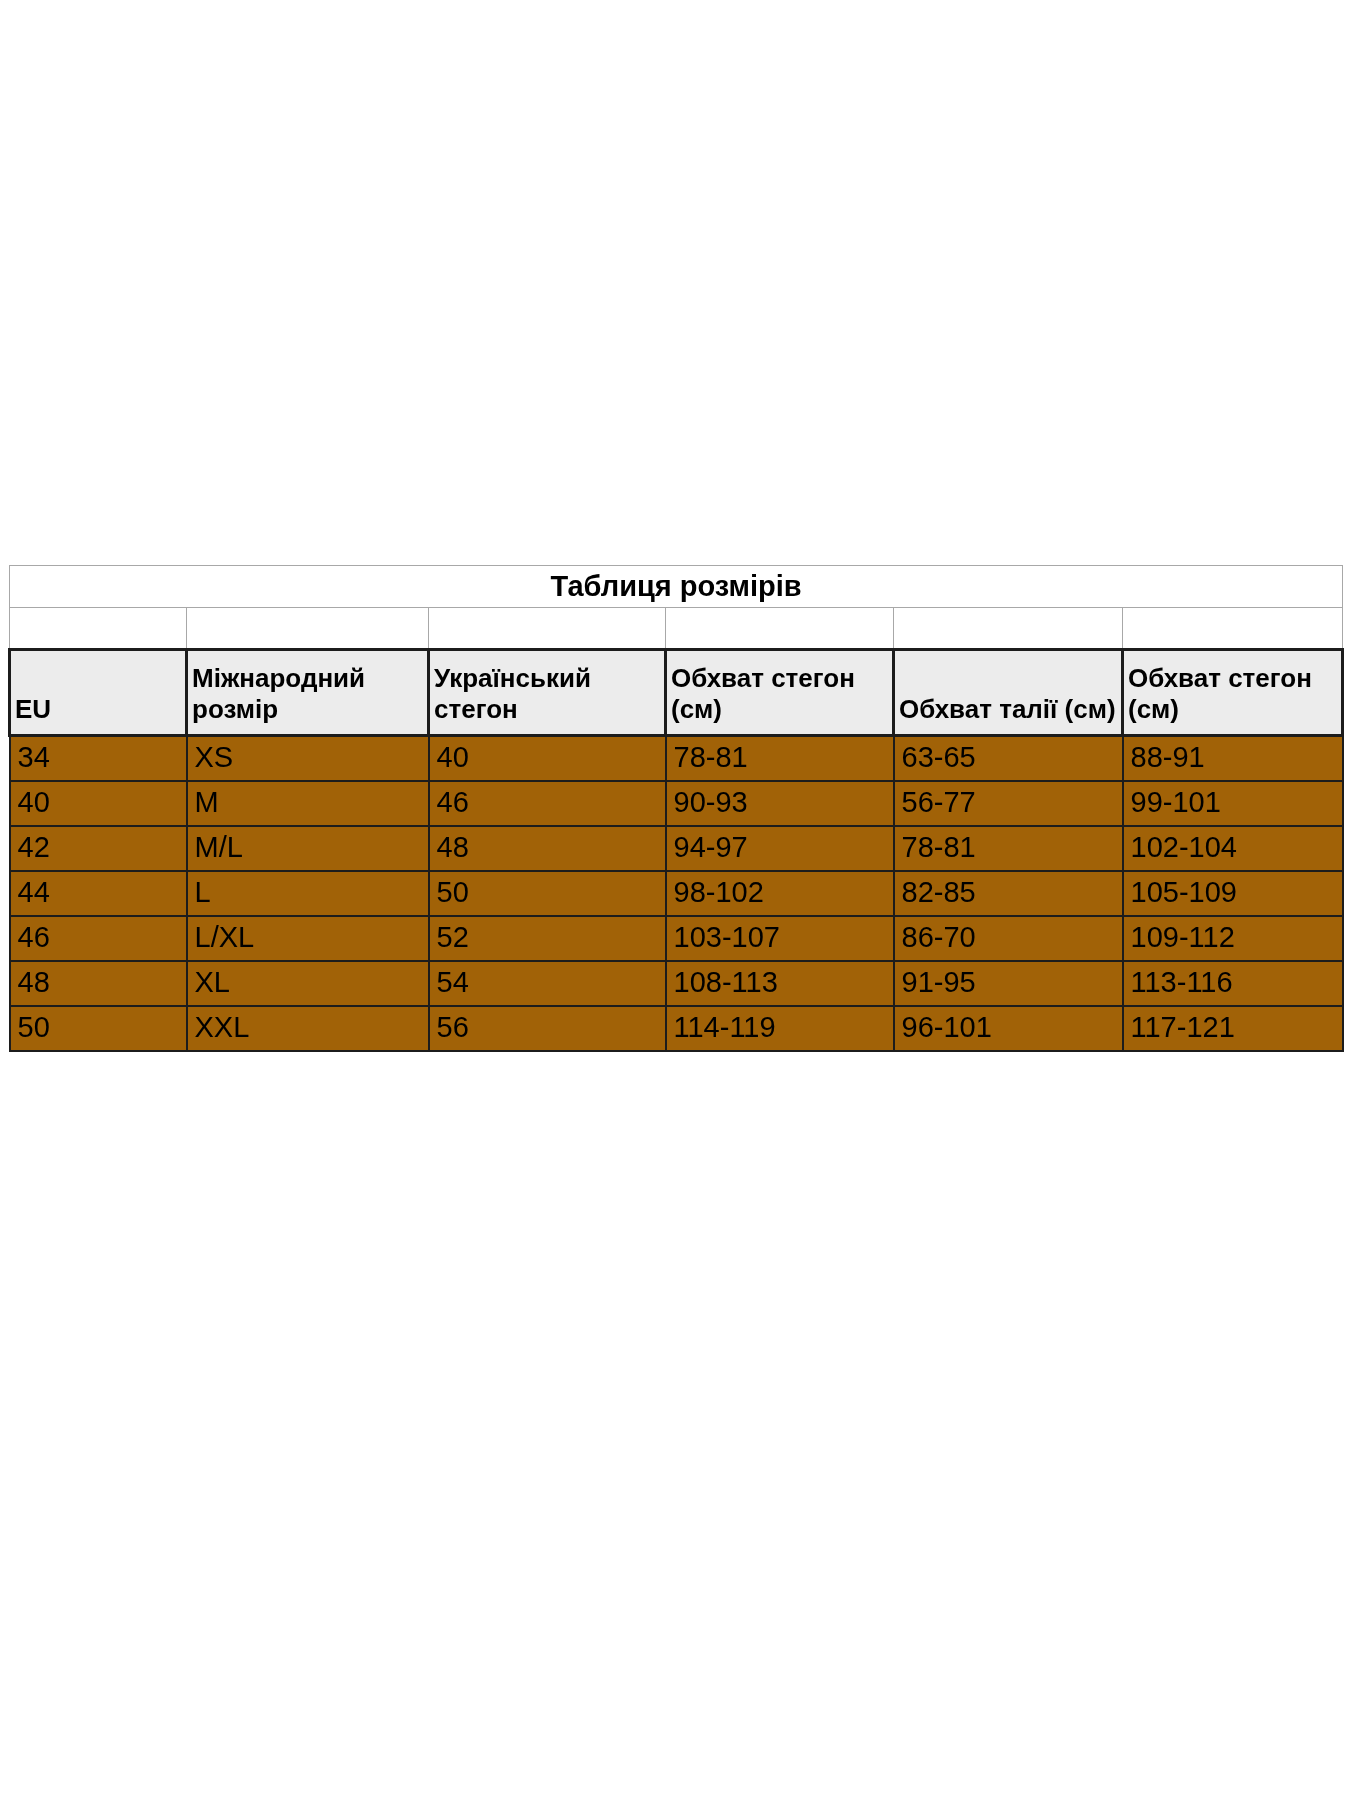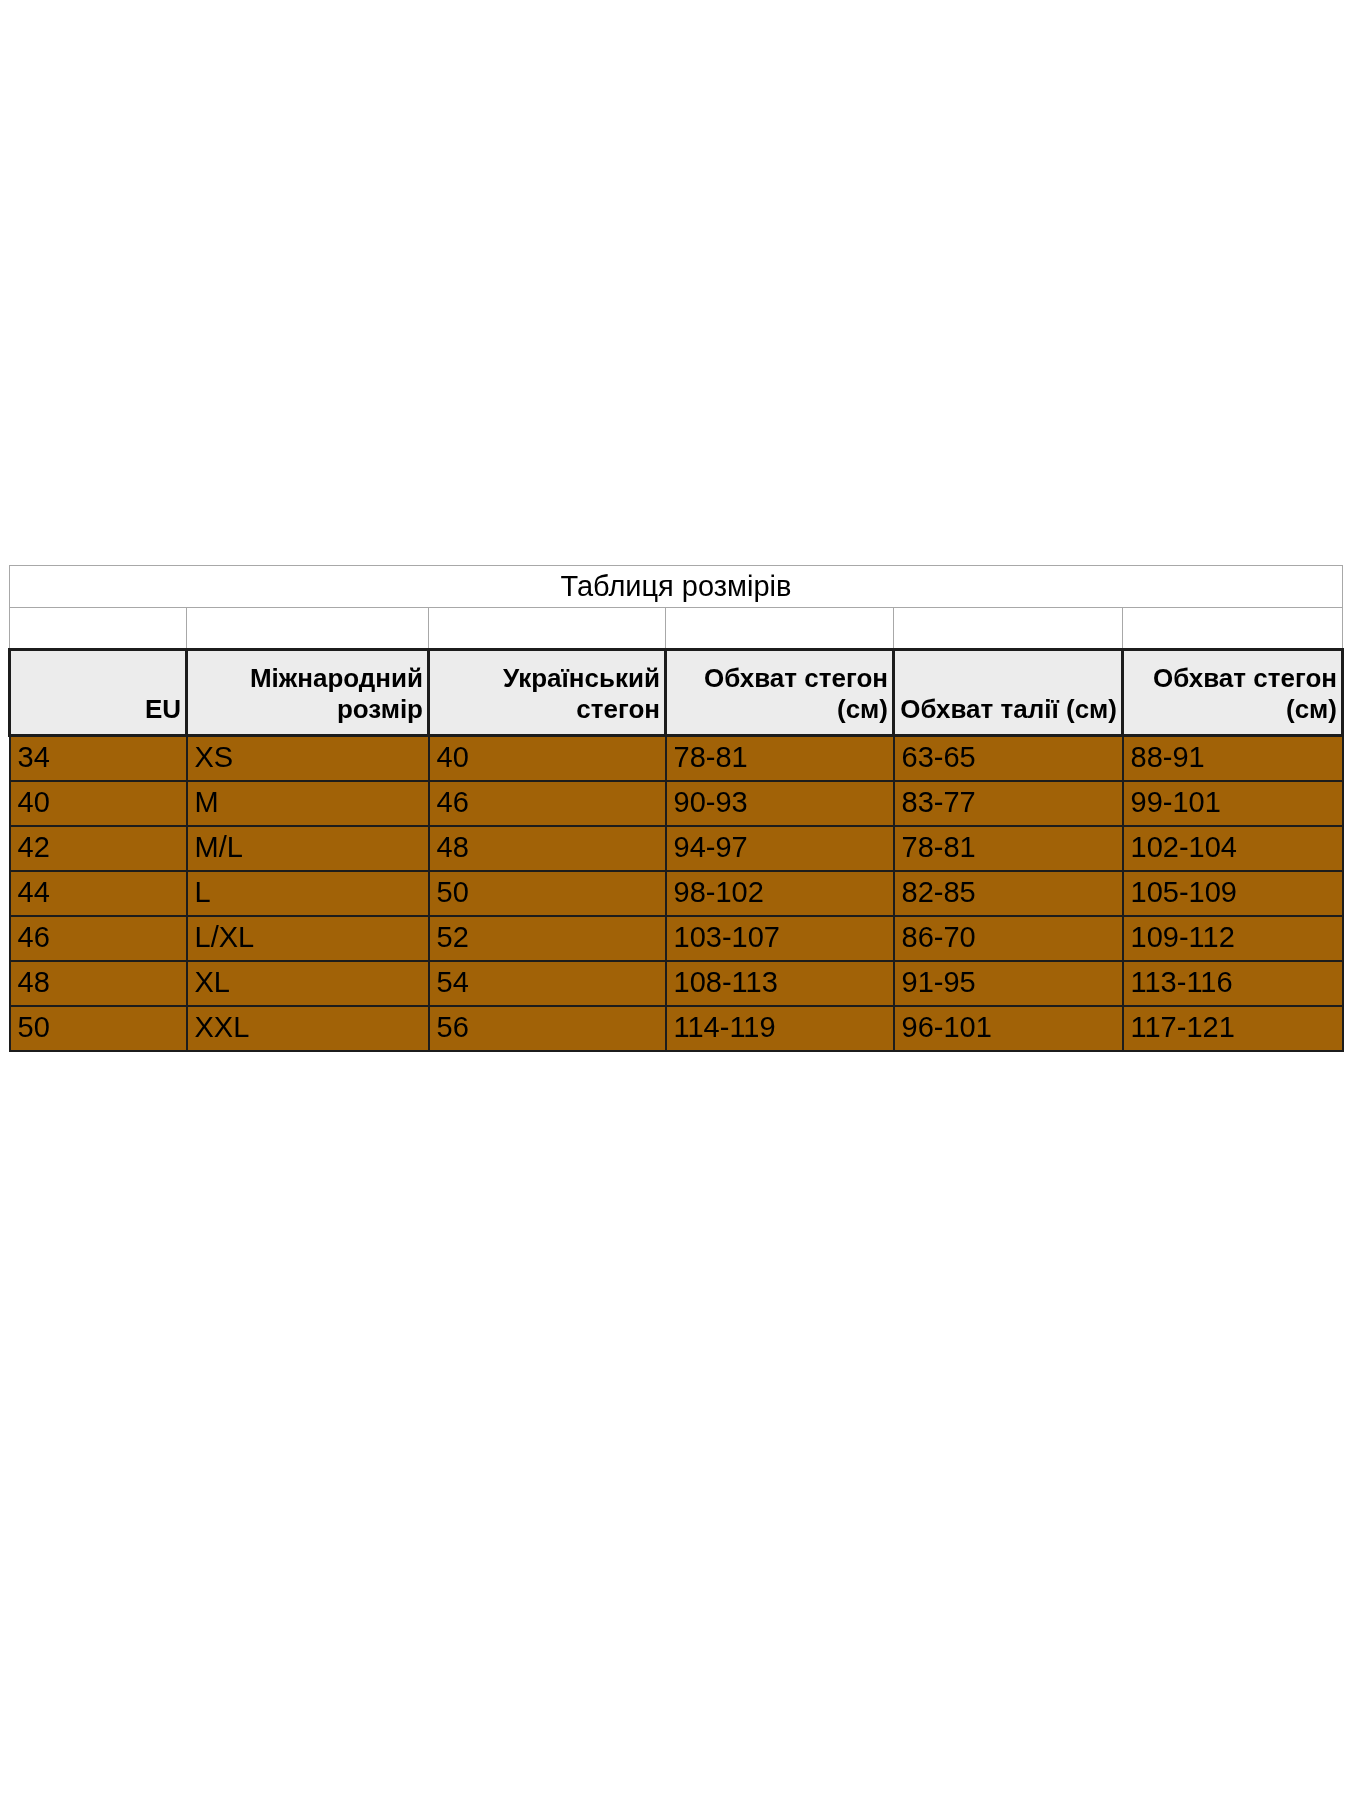--- a/index.html
+++ b/index.html
@@ -24,40 +24,40 @@
     border-collapse: collapse;
     table-layout: fixed;
     width: 1333px;
   }
   
   tr.title-row td {
     border: 1px solid #a8a8a8;
     height: 41px;
     text-align: center;
     vertical-align: middle;
-    font-weight: normal;
+    font-weight: bold;
     font-size: 29px;
     background: #ffffff;
     padding: 0;
   }
   tr.spacer-row td {
     border: 1px solid #a8a8a8;
     height: 40px;
     background: #ffffff;
     padding: 0;
   }
   
   tr.header-row th {
     border: 3px solid #1c1c1c;
     background: #ececec;
     height: 73px;
     font-weight: bold;
     font-size: 26px;
     line-height: 1.22;
-    text-align: right;
+    text-align: left;
     vertical-align: bottom;
     padding: 2px 4px 8px 4px;
     overflow: hidden;
   }
   
   tr.data-row td {
     border: 2px solid #1c1c1c;
     background: #a16207;
     height: 41px;
     font-size: 29px;
@@ -108,21 +108,21 @@
         <td>40</td>
         <td>78-81</td>
         <td>63-65</td>
         <td>88-91</td>
       </tr>
       <tr class="data-row">
         <td>40</td>
         <td>M</td>
         <td>46</td>
         <td>90-93</td>
-        <td>83-77</td>
+        <td>56-77</td>
         <td>99-101</td>
       </tr>
       <tr class="data-row">
         <td>42</td>
         <td>M/L</td>
         <td>48</td>
         <td>94-97</td>
         <td>78-81</td>
         <td>102-104</td>
       </tr>

